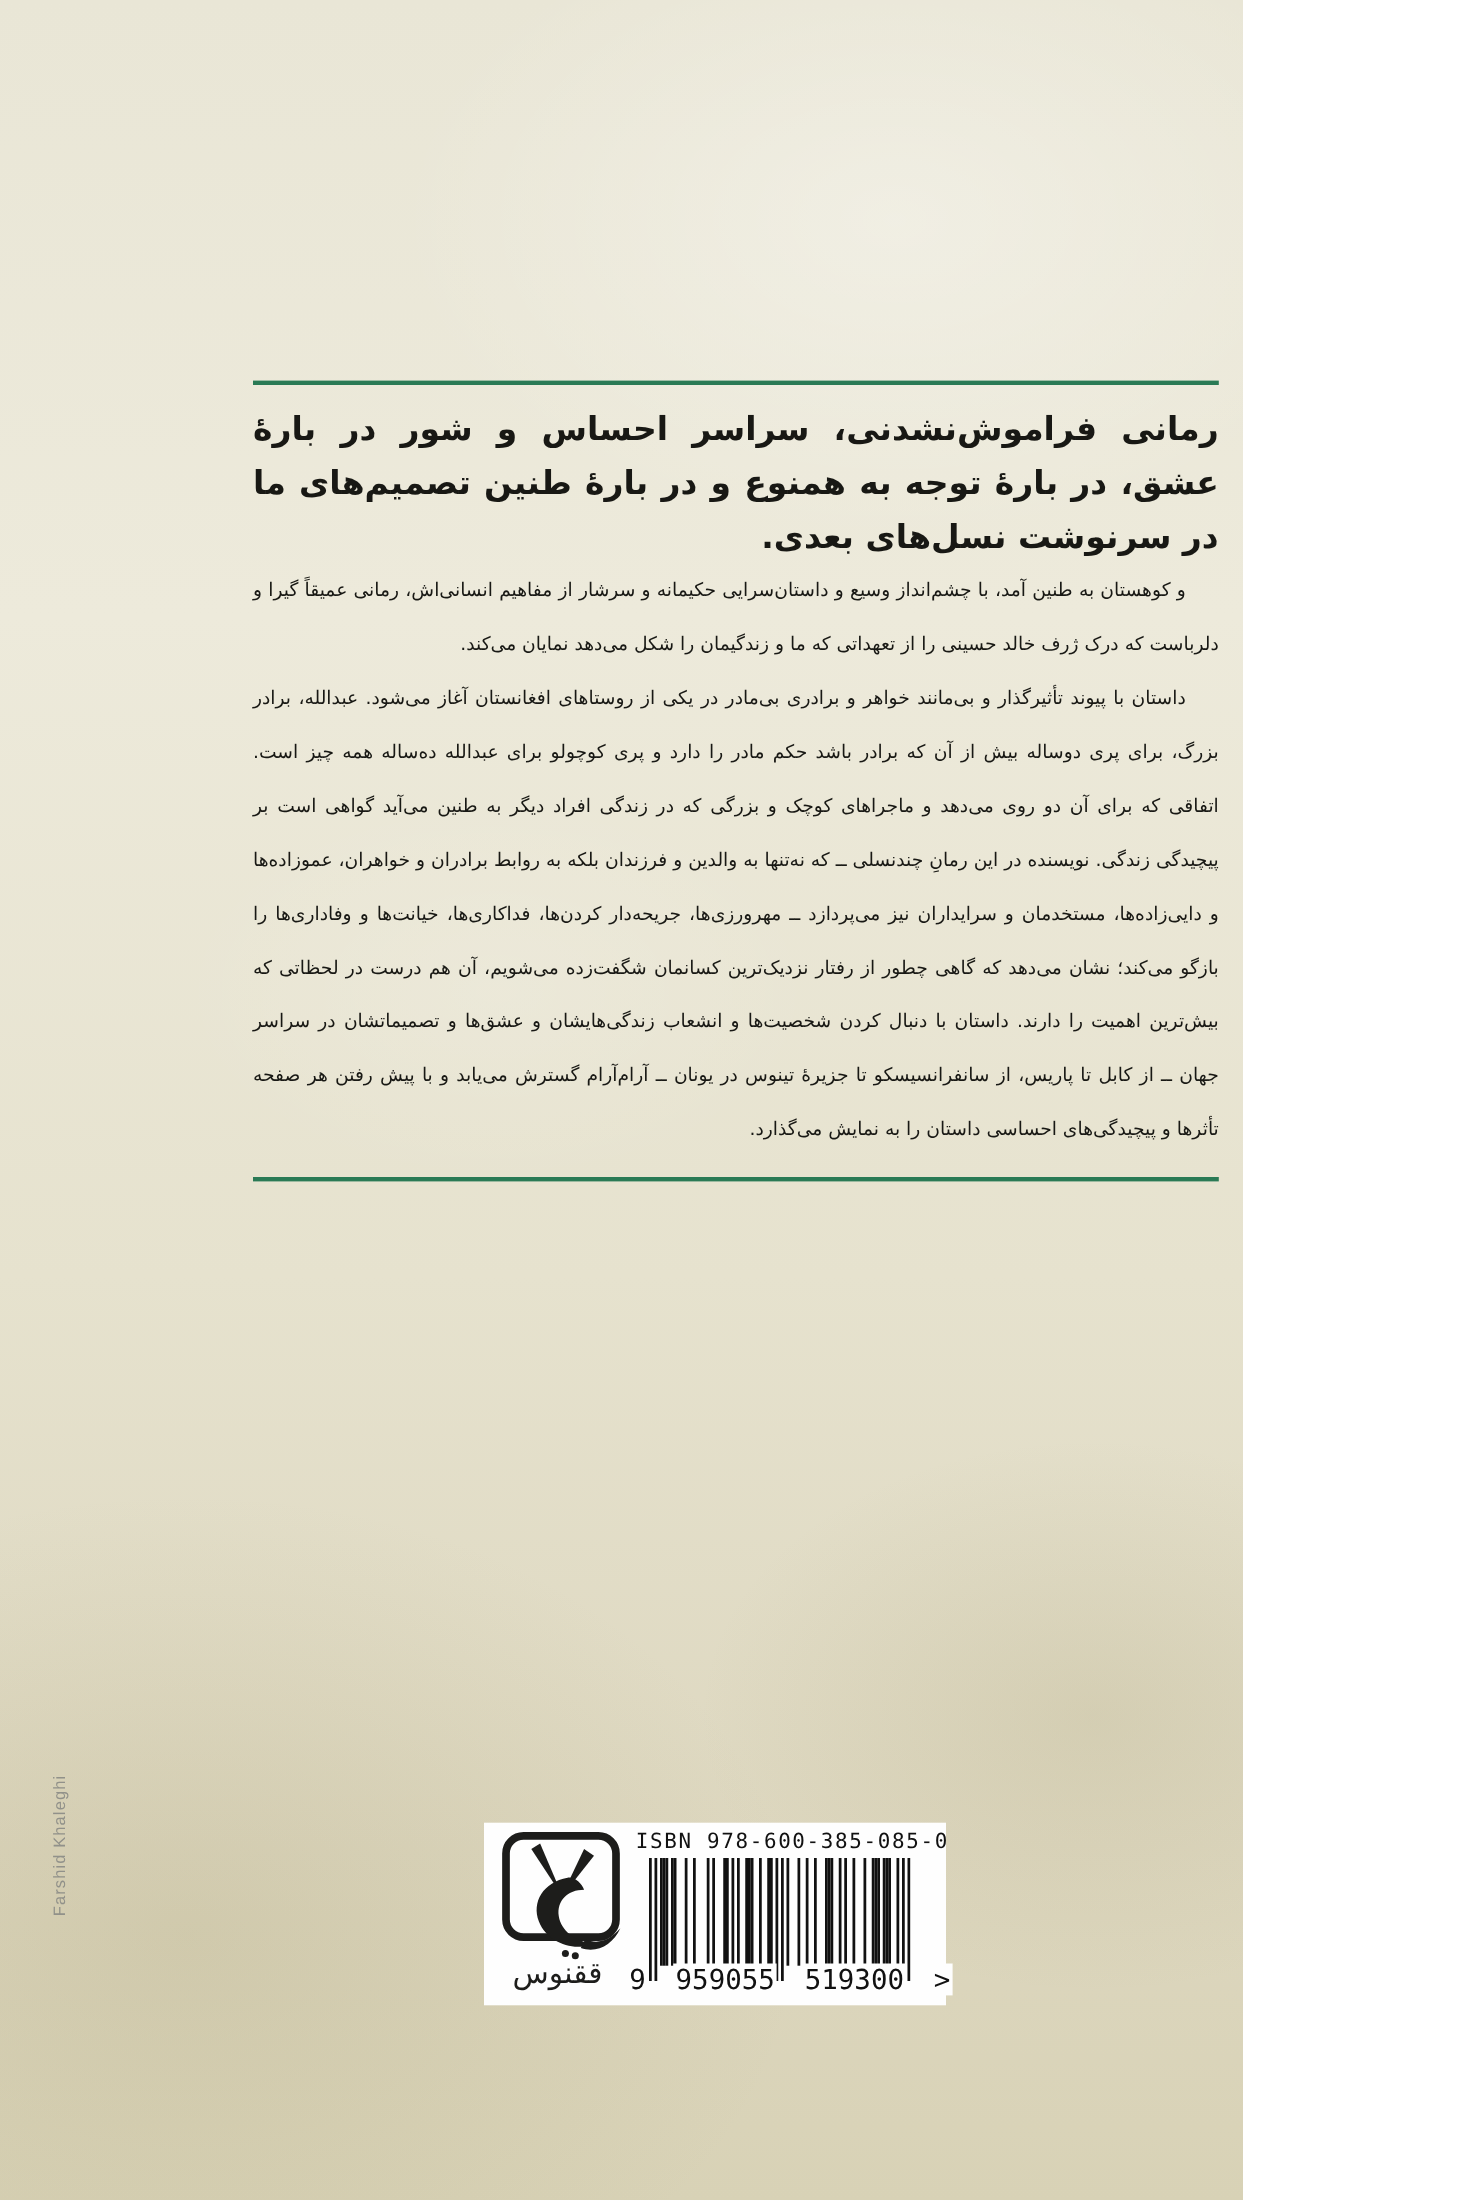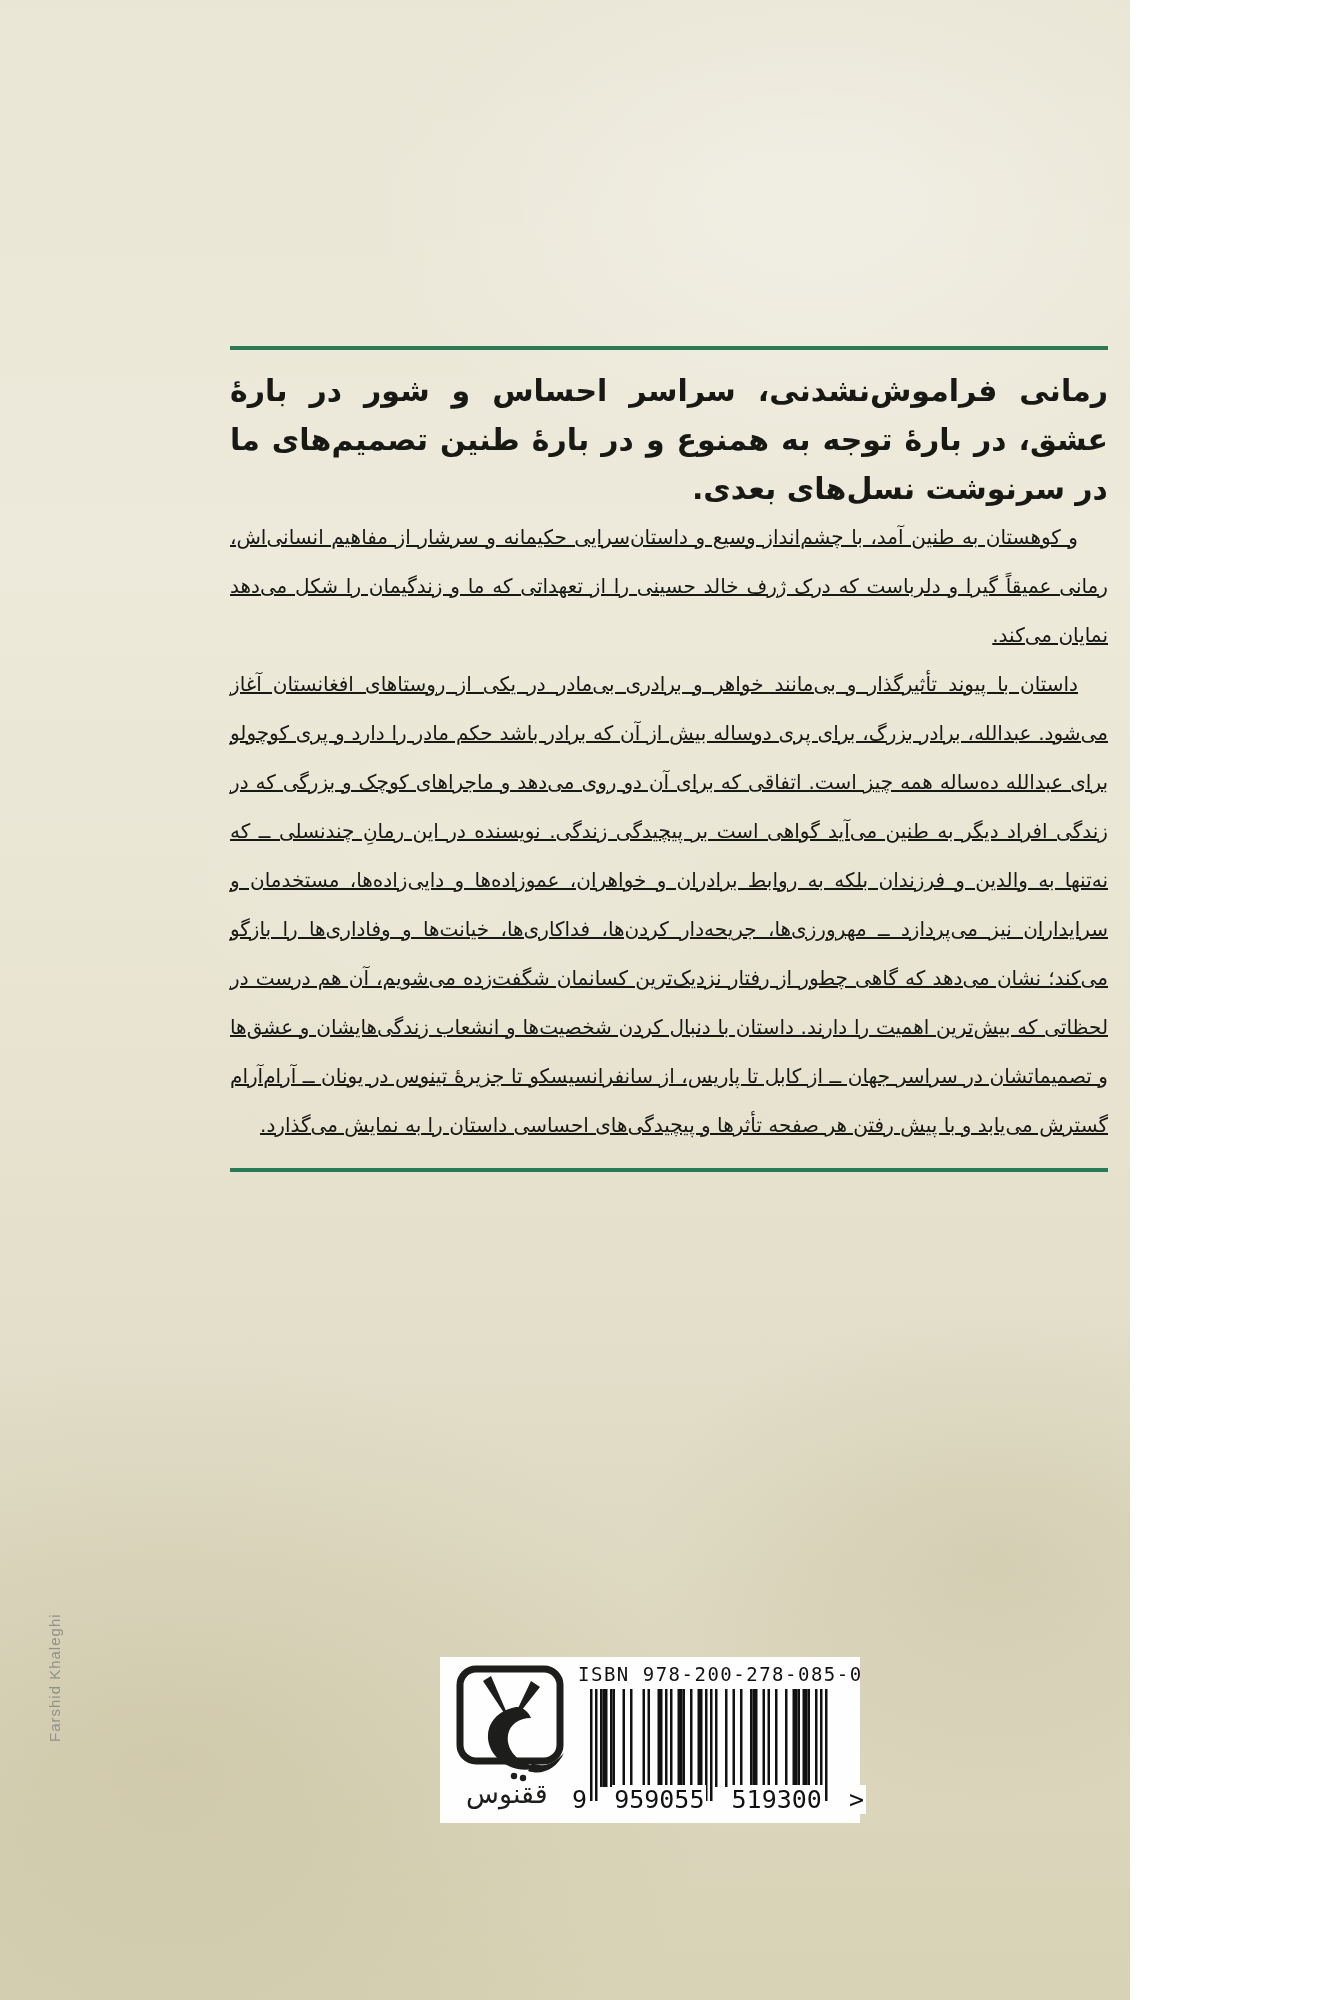--- a/index.html
+++ b/index.html
@@ -20,21 +20,21 @@
     position:absolute;left:230px;top:346px;width:878px;
     direction:rtl;text-align:justify;color:#181814;
   }
   .rule{height:4px;background:#2a7a55;border:0;margin:0;}
   .rule-top{margin-bottom:16px;}
   .rule-bottom{margin-top:18px;}
   .blurb-intro{
     font-weight:bold;font-size:30px;line-height:49px;margin:0;
   }
   .blurb p.body-par{
-    font-size:20px;line-height:49px;margin:0;text-indent:30px;text-decoration:underline;
+    font-size:17px;line-height:49px;margin:0;text-indent:30px;
   }
   .credit{
     position:absolute;left:46px;top:1742px;
     transform:rotate(-90deg);transform-origin:left top;
     color:#91918a;font-family:"Liberation Sans",sans-serif;
     font-size:15px;letter-spacing:1px;white-space:nowrap;
   }
   .barcode-panel{
     position:absolute;left:440px;top:1657px;width:420px;height:166px;
     background:#fefefe;
@@ -74,21 +74,21 @@
       <rect x="10" y="8" width="100" height="92" rx="16" fill="none" stroke="#1d1d1b" stroke-width="7"></rect>
       <path d="M62,64 L33,20 L41,15 Z" fill="#1d1d1b"></path>
       <path d="M60,64 L90,26 L81,20 Z" fill="#1d1d1b"></path>
       <path d="M66,46 C44,50 33,68 40,86 C47,104 71,114 89,106 C73,104 60,94 58,81 C56,67 66,57 81,57 C79,51 72,45 66,46 Z" fill="#1d1d1b"></path>
       <path d="M82,102 C94,107 104,103 114,92 C107,107 93,115 78,110 Z" fill="#1d1d1b"></path>
       <circle cx="64" cy="115" r="3.2" fill="#1d1d1b"></circle>
       <circle cx="73" cy="117" r="3.2" fill="#1d1d1b"></circle>
       <text x="16" y="142" font-size="27" fill="#1d1d1b">ققنوس</text>
     </svg>
 
-    <div class="isbn-label">ISBN 978-200-278-085-0</div>
+    <div class="isbn-label">ISBN 978-600-385-085-0</div>
 
     <svg class="bars" id="barcode-svg" width="238" height="112" viewBox="0 0 238 112">
         <rect x="0" y="0" width="2.5" height="112" fill="#111"></rect>
         <rect x="5" y="0" width="2.5" height="112" fill="#111"></rect>
         <rect x="10" y="0" width="2.5" height="98" fill="#111"></rect>
         <rect x="12.5" y="0" width="2.5" height="98" fill="#111"></rect>
         <rect x="15" y="0" width="2.5" height="98" fill="#111"></rect>
         <rect x="20" y="0" width="2.5" height="98" fill="#111"></rect>
         <rect x="22.5" y="0" width="2.5" height="98" fill="#111"></rect>
         <rect x="32.5" y="0" width="2.5" height="98" fill="#111"></rect>

